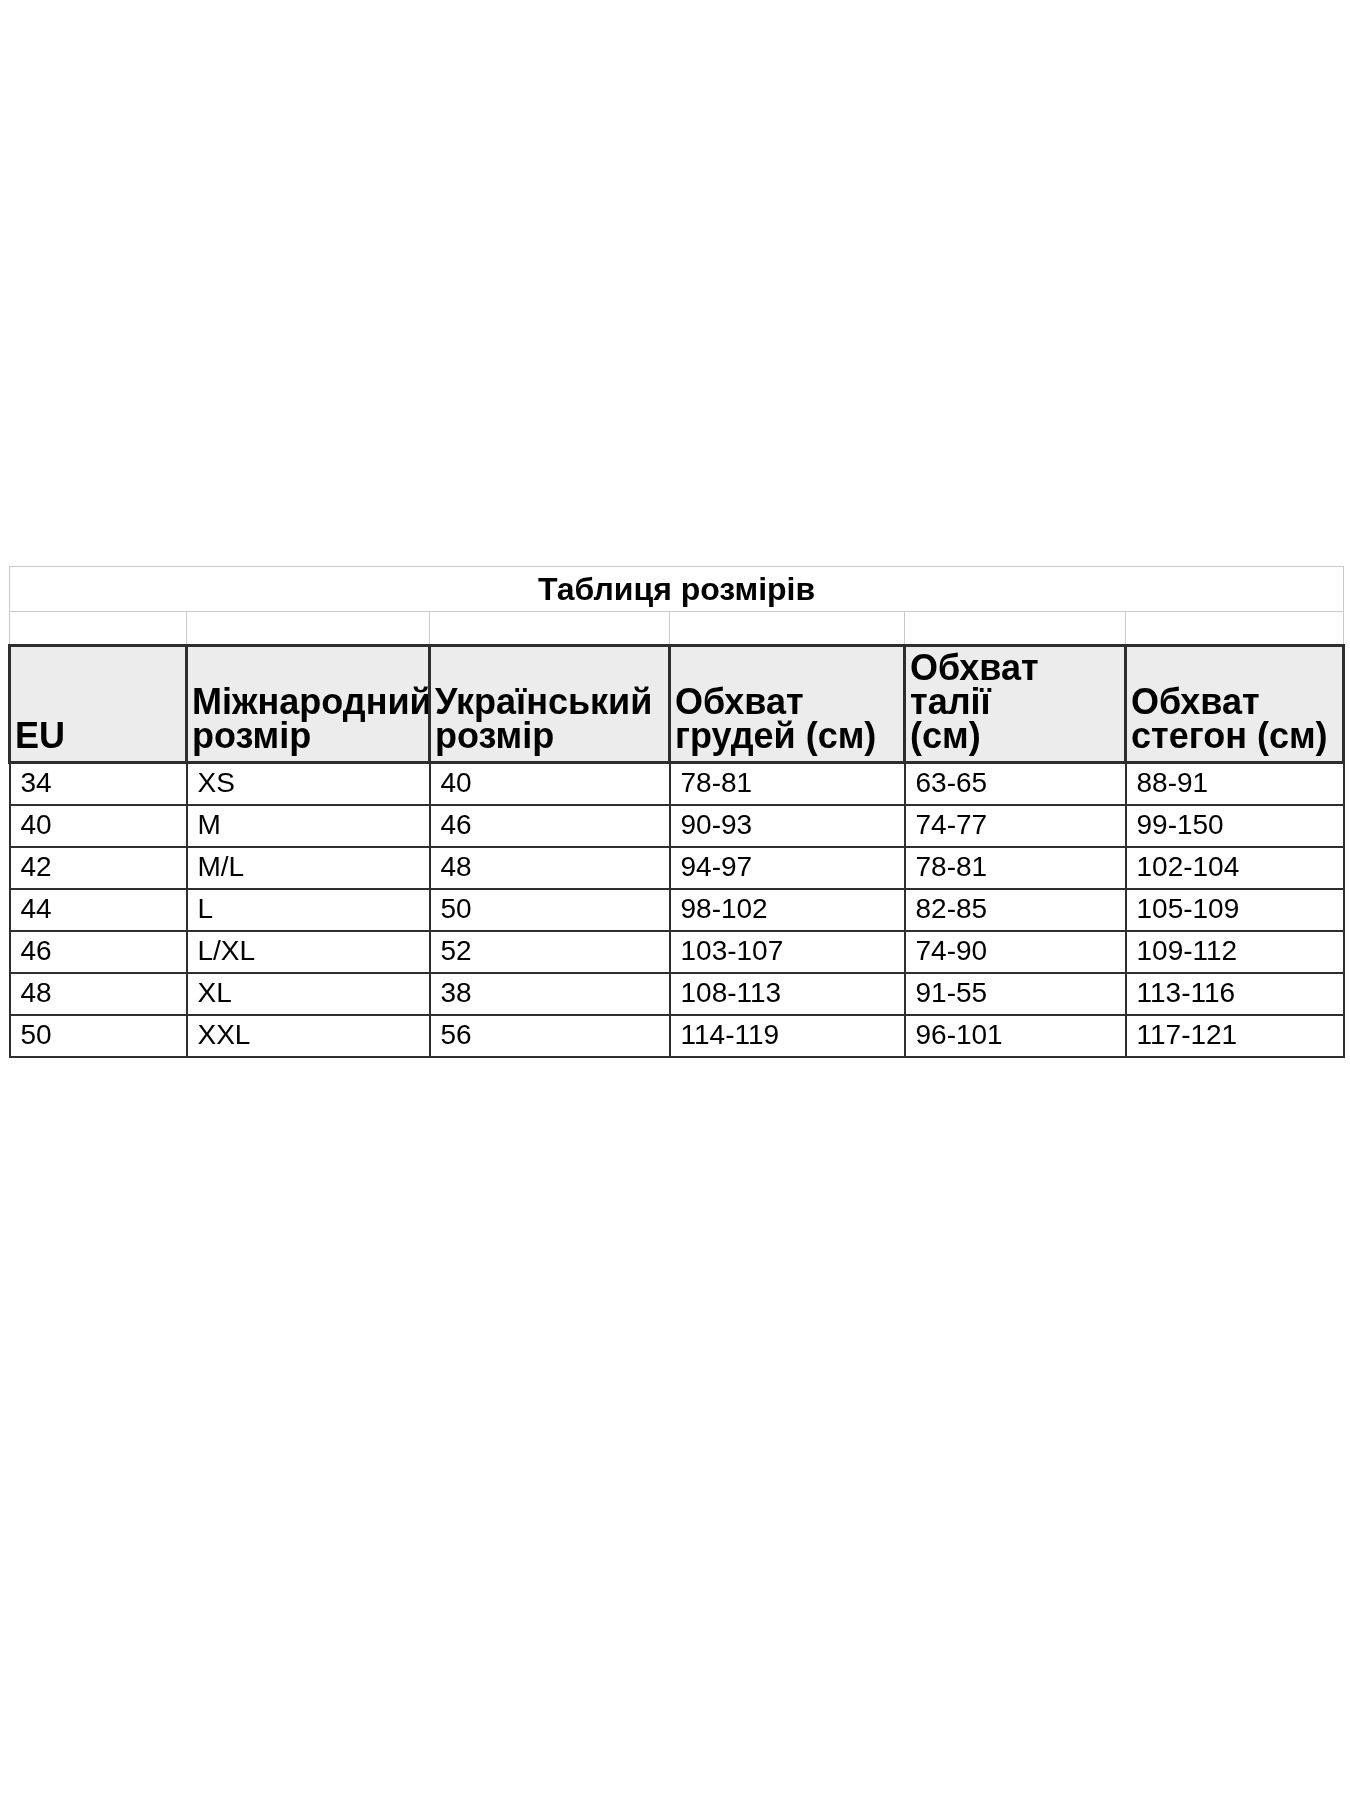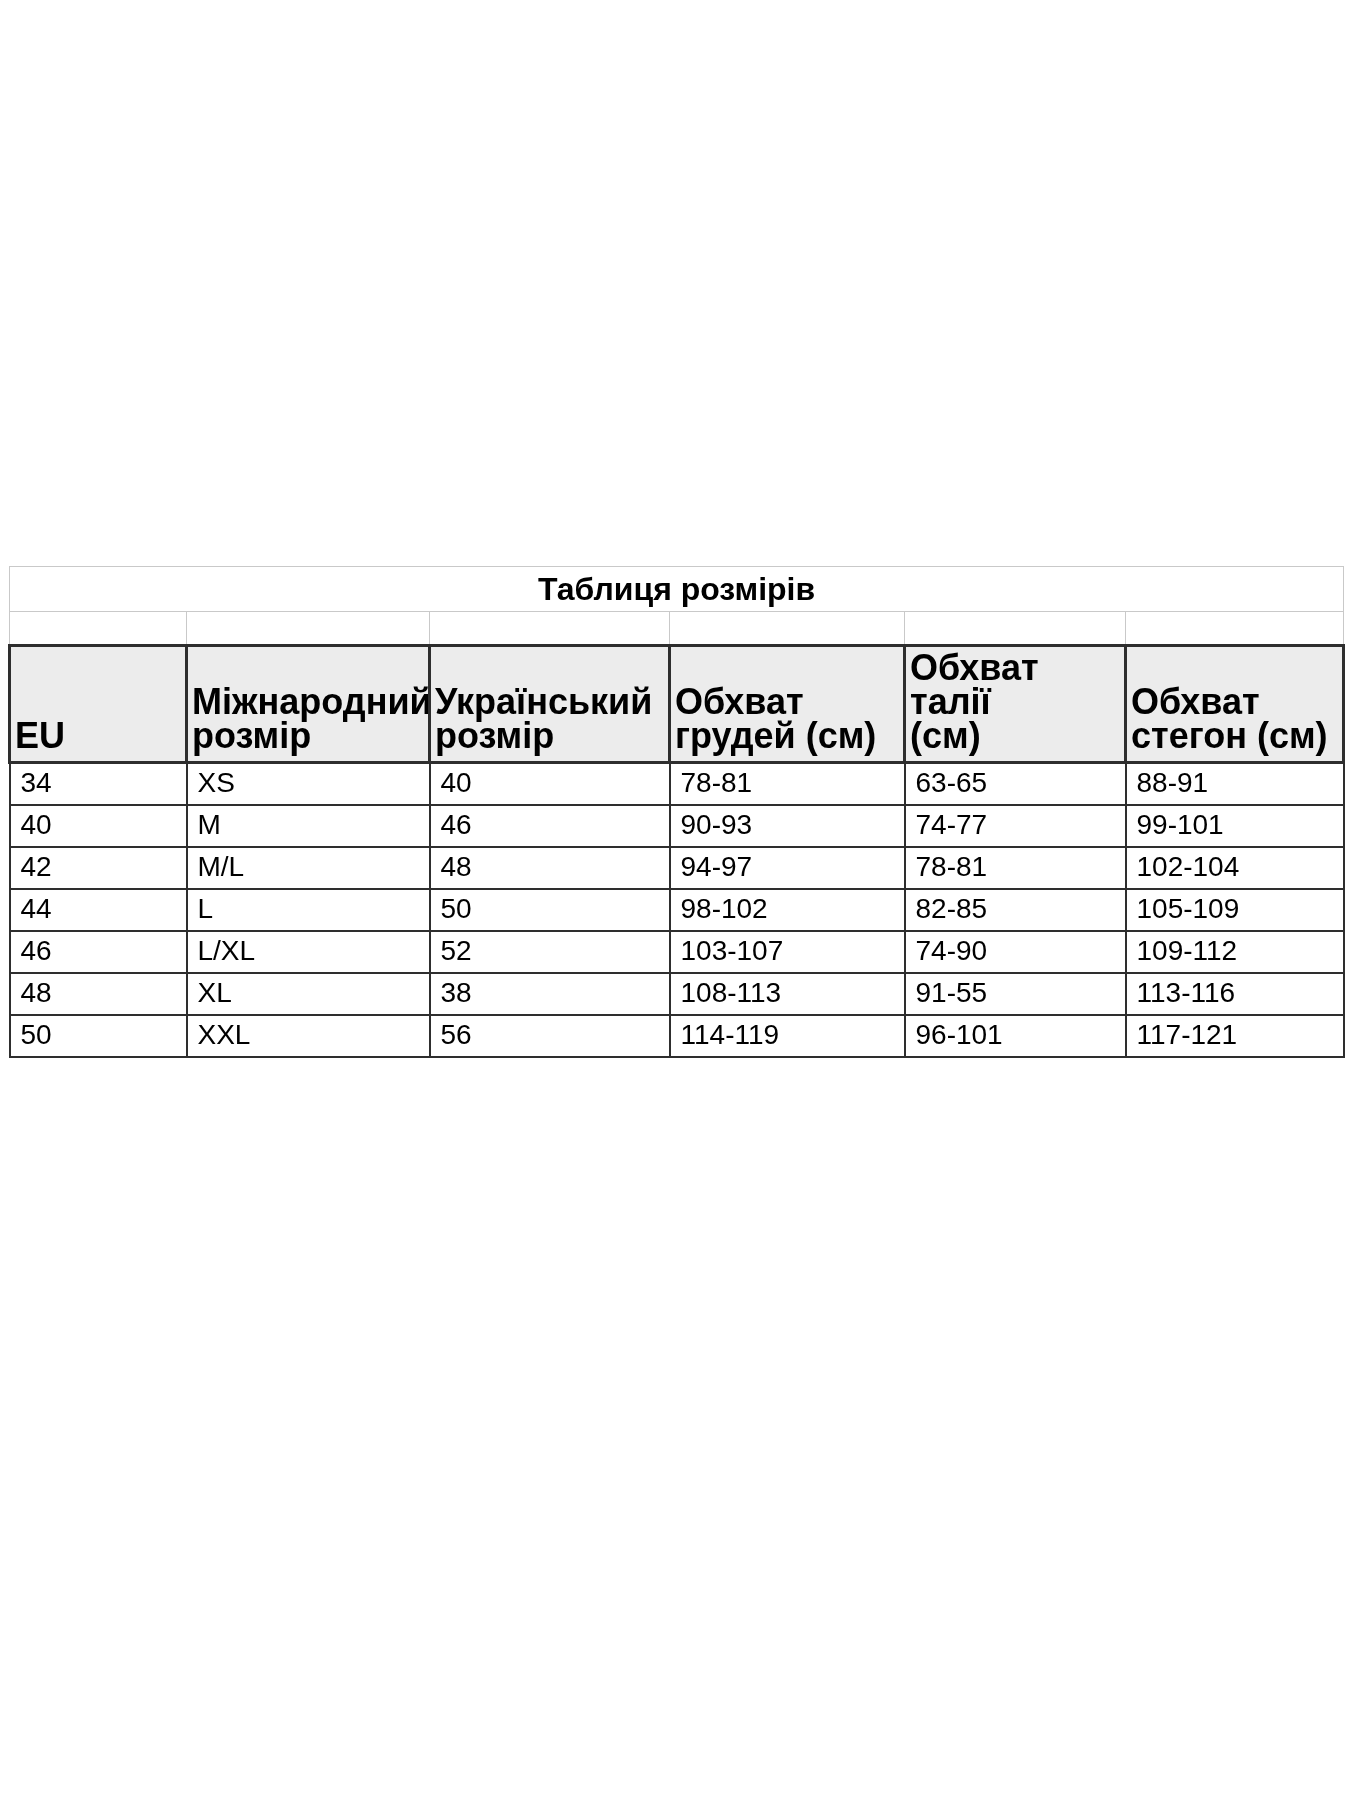--- a/index.html
+++ b/index.html
@@ -133,21 +133,21 @@
         <td class="data-cell">78-81</td>
         <td class="data-cell">63-65</td>
         <td class="data-cell">88-91</td>
       </tr>
       <tr>
         <td class="data-cell">40</td>
         <td class="data-cell">M</td>
         <td class="data-cell">46</td>
         <td class="data-cell">90-93</td>
         <td class="data-cell">74-77</td>
-        <td class="data-cell">99-101</td>
+        <td class="data-cell">99-150</td>
       </tr>
       <tr>
         <td class="data-cell">42</td>
         <td class="data-cell">M/L</td>
         <td class="data-cell">48</td>
         <td class="data-cell">94-97</td>
         <td class="data-cell">78-81</td>
         <td class="data-cell">102-104</td>
       </tr>
       <tr>

